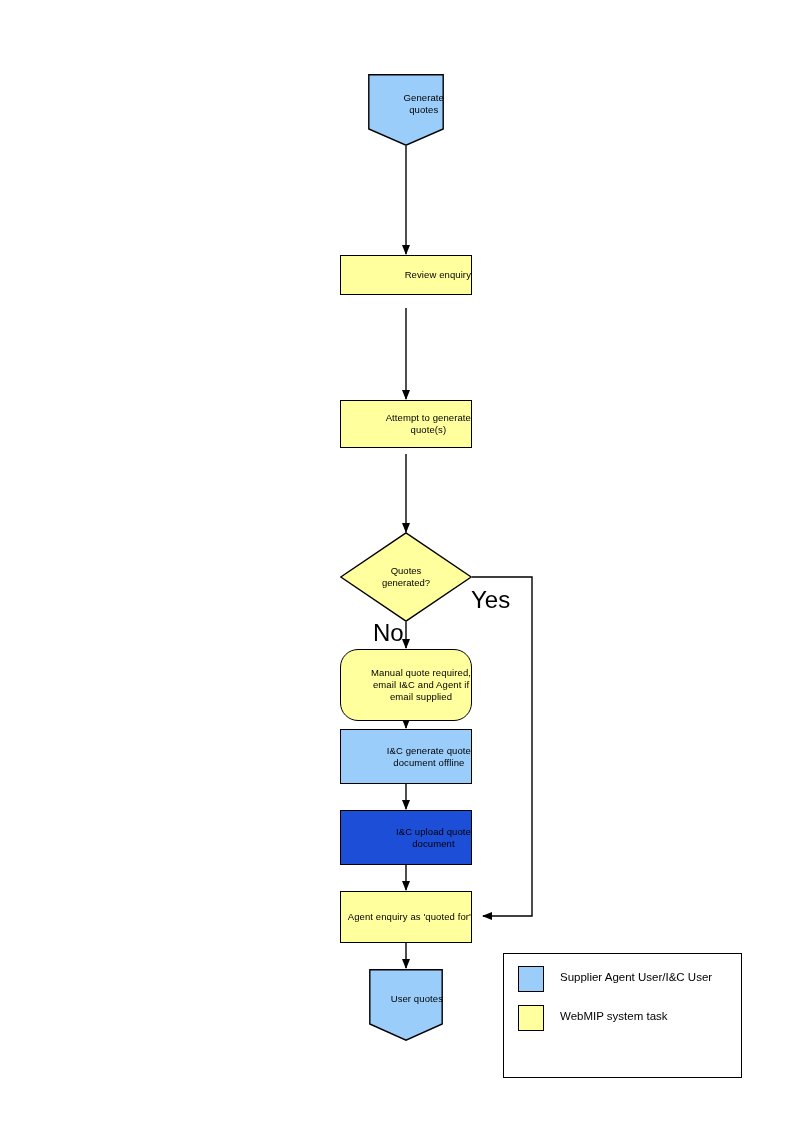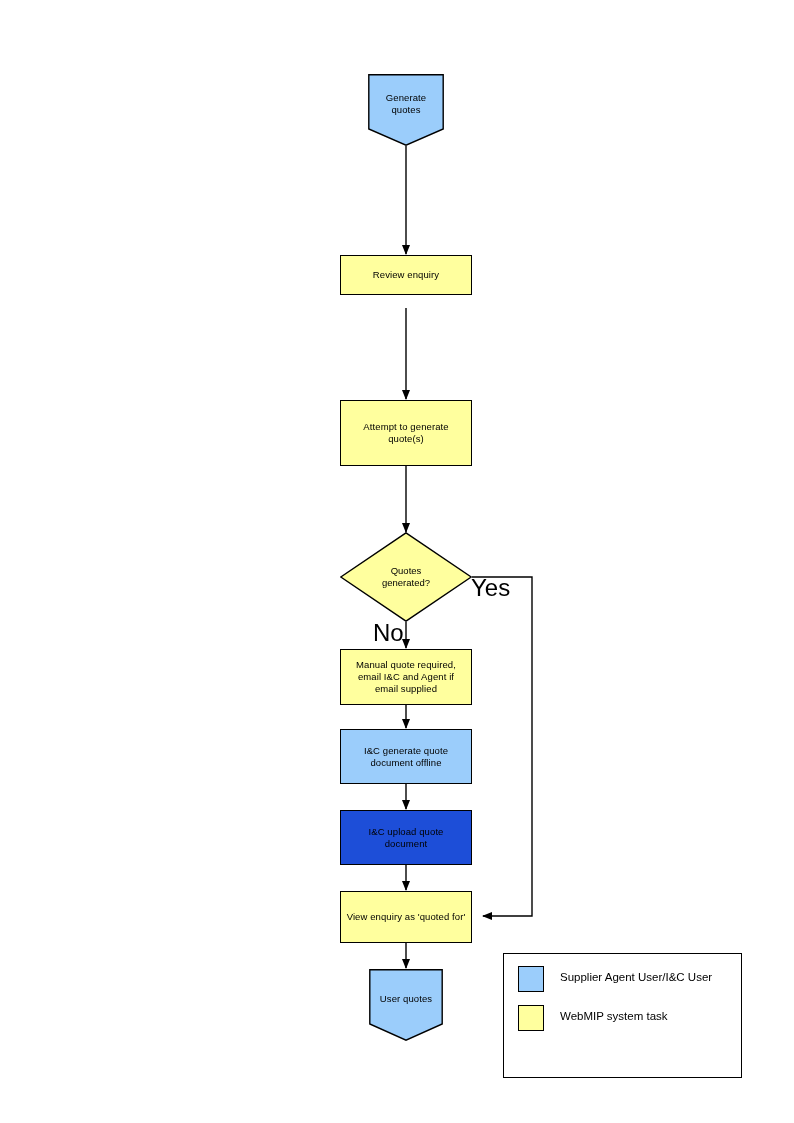--- a/index.html
+++ b/index.html
@@ -19,21 +19,21 @@
     left: 0;
     top: 0;
     width: 794px;
     height: 1123px;
   }
   .node {
     position: absolute;
     box-sizing: border-box;
     display: flex;
     align-items: center;
-    justify-content: center;
+    justify-content: flex-end;
     text-align: center;
     color: #000000;
     font-size: 9.5px;
     line-height: 12px;
     letter-spacing: 0.1px;
     white-space: pre-line;
     z-index: 3;
   }
   .rect {
     border: 1.2px solid #000000;
@@ -146,55 +146,55 @@
     <polygon points="0.8,0.8 75.2,0.8 75.2,55 38,71.2 0.8,55" fill="#9BCDFB" stroke="#000000" stroke-width="1.4"></polygon>
   </svg>
   <span style="position:relative; top:-6px;">Generate
 quotes</span>
 </div>
 
 <div class="node rect" style="left:340px; top:255px; width:132px; height:40px; background:#FFFF9E;">
   <span>Review enquiry</span>
 </div>
 
-<div class="node rect" style="left:340px; top:400px; width:132px; height:66px; background:#FFFF9E;">
+<div class="node rect" style="left:340px; top:400px; width:132px; height:48px; background:#FFFF9E;">
   <span>Attempt to generate
 quote(s)</span>
 </div>
 
 <div class="diamond-wrap" style="left:340px; top:532px; width:132px; height:90px;">
   <svg width="132" height="90" viewBox="0 0 132 90" style="position:absolute; left:0; top:0;">
     <polygon points="66,0.8 131.2,45 66,89.2 0.8,45" fill="#FFFF9E" stroke="#000000" stroke-width="1.4"></polygon>
   </svg>
   <div class="diamond-label">Quotes
 generated?</div>
 </div>
 
-<div class="edge-label" style="left:471px; top:576px;">Yes</div>
+<div class="edge-label" style="left:471px; top:588px;">Yes</div>
 
 <div class="edge-label" style="left:373px; top:621px;">No</div>
 
-<div class="node rect" style="left:340px; top:649px; width:132px; height:56px; background:#FFFF9E;">
+<div class="node rect" style="left:340px; top:649px; width:132px; height:72px; background:#FFFF9E;border-radius:18px;">
   <span>Manual quote required,
 email I&amp;C and Agent if
 email supplied</span>
 </div>
 
 <div class="node rect" style="left:340px; top:729px; width:132px; height:55px; background:#9BCDFB;">
   <span>I&amp;C generate quote
 document offline</span>
 </div>
 
 <div class="node rect" style="left:340px; top:810px; width:132px; height:55px; background:#1d4ed8;">
   <span>I&amp;C upload quote
 document</span>
 </div>
 
 <div class="node rect" style="left:340px; top:891px; width:132px; height:52px; background:#FFFF9E;">
-  <span>View enquiry as 'quoted for'</span>
+  <span>Agent enquiry as 'quoted for'</span>
 </div>
 
 <div class="node pentagon" style="left:369px; top:969px; width:74px; height:72px;">
   <svg class="penta-shape" viewBox="0 0 74 72" preserveAspectRatio="none">
     <polygon points="0.8,0.8 73.2,0.8 73.2,55 37,71.2 0.8,55" fill="#9BCDFB" stroke="#000000" stroke-width="1.4"></polygon>
   </svg>
   <span style="position:relative; top:-6px;">User quotes</span>
 </div>
 
 <div id="legend">

